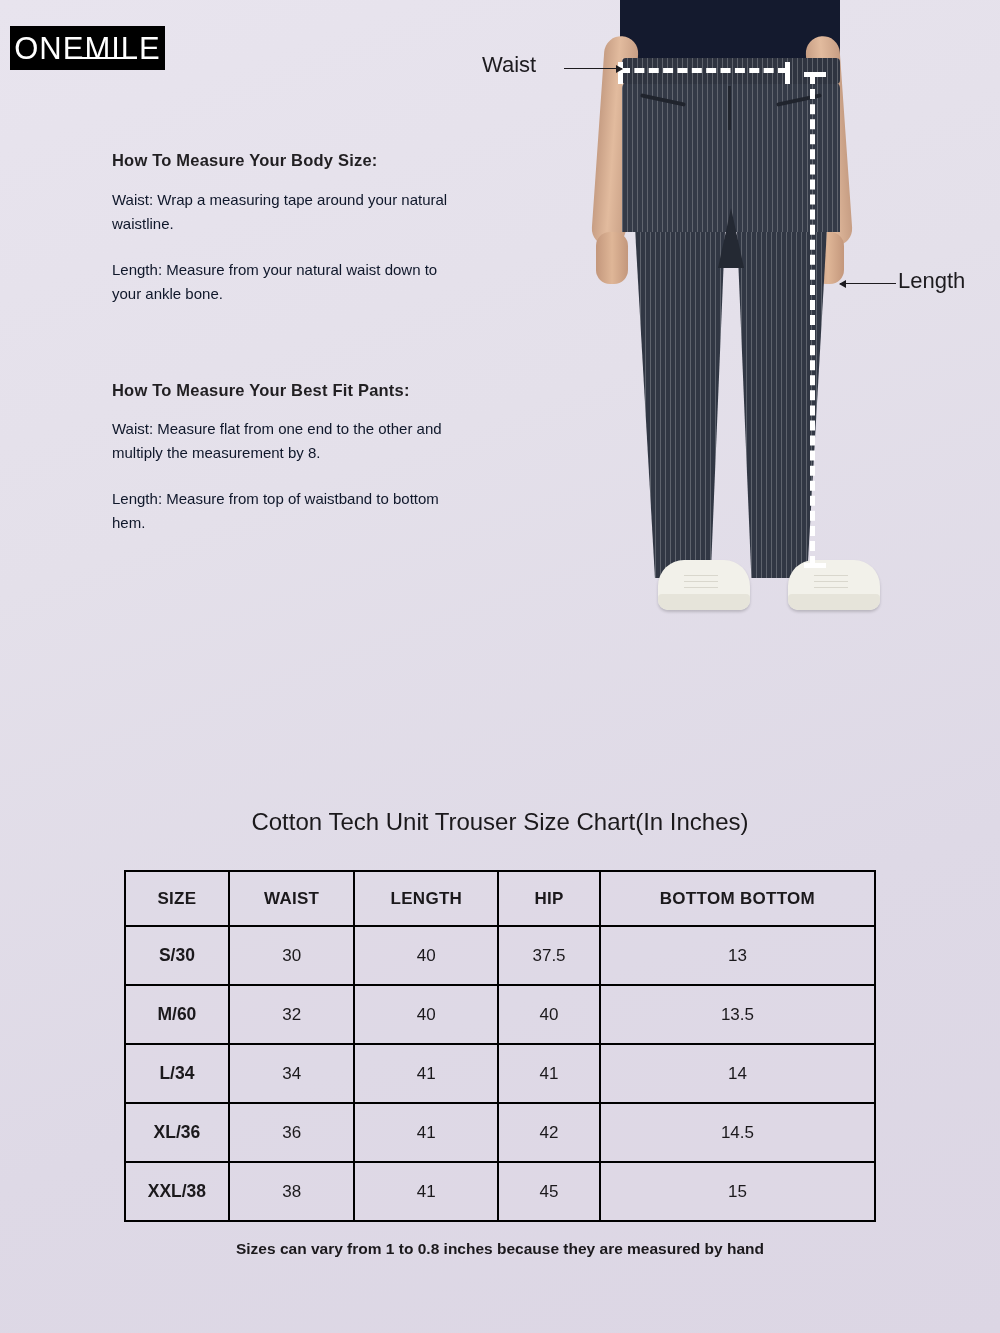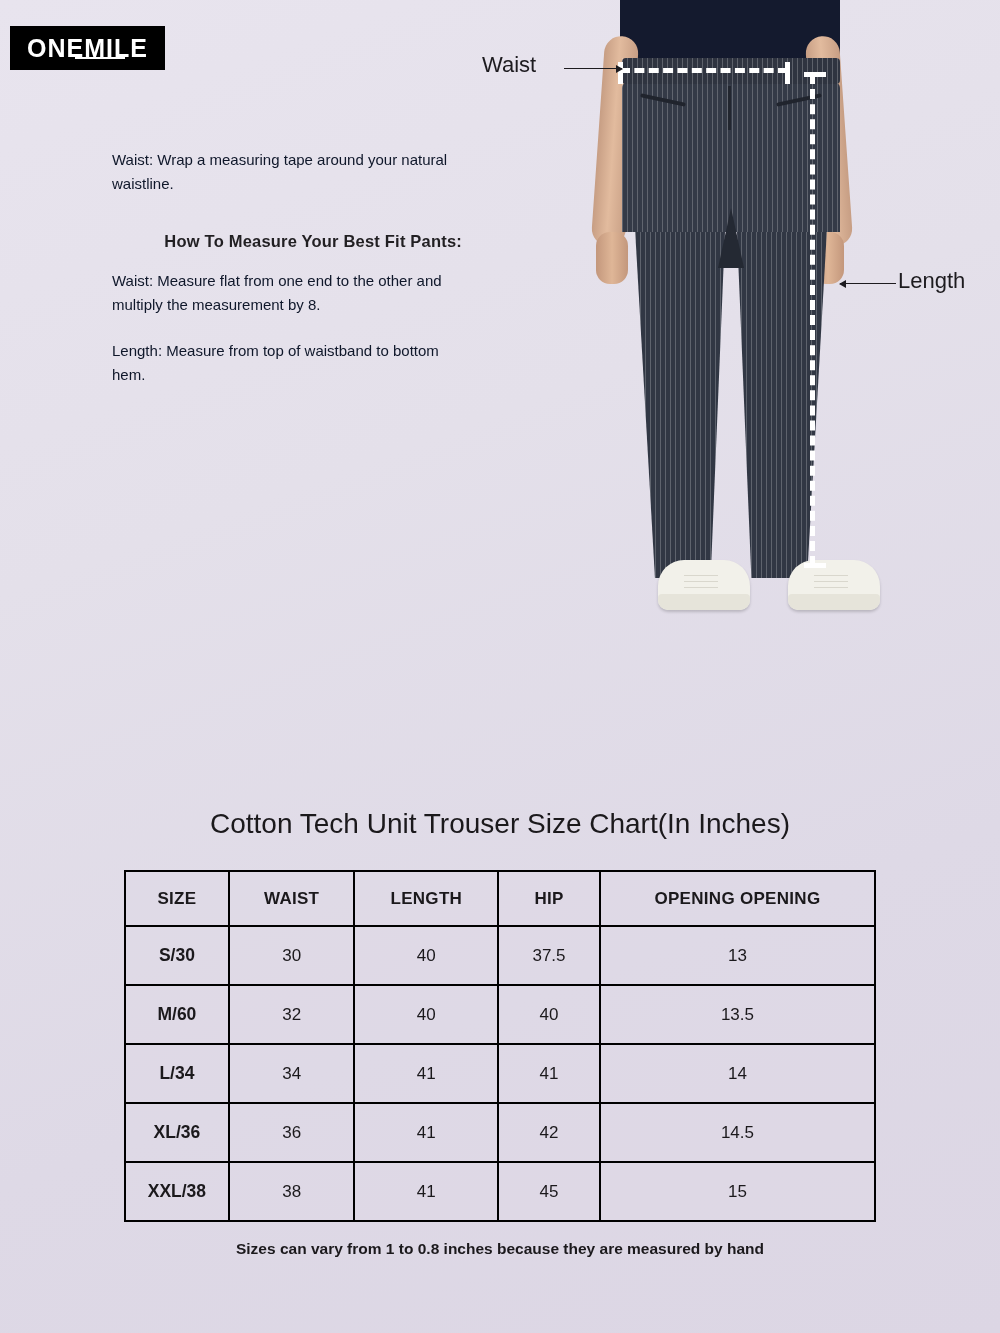--- a/index.html
+++ b/index.html
@@ -21,22 +21,22 @@
     width: 155px;
     height: 44px;
     background: #000;
     border: 3px solid #000;
     display: flex;
     align-items: center;
     justify-content: center;
   }
   .logo-text {
     color: #fff;
-    font-weight: bold;
-    font-size: 25px;
+    font-weight: normal;
+    font-size: 31px;
     letter-spacing: 1px;
     font-family: "Liberation Sans", sans-serif;
     position: relative;
     line-height: 1;
   }
   .logo-underline {
     position: absolute;
     left: 62px;
     bottom: 8px;
     width: 50px;
@@ -59,21 +59,21 @@
     line-height: 1.55;
     letter-spacing: 0.2px;
   }
   .copy p {
     margin: 0 0 22px 0;
     font-size: 15px;
     line-height: 1.6;
     color: #0f172a;
     font-weight: 400;
   }
-  .copy .block2 { margin-top: 33px; text-align: right; }
+  .copy .block2 { margin-top: 72px; }
 
   
   .photo {
     position: absolute;
     left: 560px;
     top: 0;
     width: 440px;
     height: 660px;
     overflow: hidden;
   }
@@ -268,21 +268,21 @@
     border-top: 4px solid transparent;
     border-bottom: 4px solid transparent;
   }
 
   
   .chart-title {
     position: absolute;
     left: 0; right: 0;
     top: 808px;
     text-align: center;
-    font-size: 28px;
+    font-size: 24px;
     color: #1b191c;
     font-family: "Liberation Sans", sans-serif;
     font-weight: 400;
   }
   table.size-chart {
     position: absolute;
     left: 124px;
     top: 870px;
     width: 752px;
     border-collapse: collapse;
@@ -328,21 +328,23 @@
 </style>
 </head>
 <body>
 
 <div class="logo">
   <span class="logo-text">ONEMILE</span>
   <span class="logo-underline"></span>
 </div>
 
 <div class="copy">
+  <h3>How To Measure Your Body Size:</h3>
   <p>Waist: Wrap a measuring tape around your natural waistline.</p>
+  <p>Length: Measure from your natural waist down to your ankle bone.</p>
 
   <h3 class="block2">How To Measure Your Best Fit Pants:</h3>
   <p>Waist: Measure flat from one end to the other and multiply the measurement by 8.</p>
   <p>Length: Measure from top of waistband to bottom hem.</p>
 </div>
 
 <div class="photo">
   <div class="torso"></div>
   <div class="arm left"></div>
   <div class="arm right"></div>
@@ -396,21 +398,21 @@
       <col class="col-length">
       <col class="col-hip">
       <col class="col-bottom">
   </colgroup>
   <thead>
     <tr>
       <th>SIZE</th>
       <th>WAIST</th>
       <th>LENGTH</th>
       <th>HIP</th>
-      <th>OPENING OPENING</th>
+      <th>BOTTOM BOTTOM</th>
     </tr>
   </thead>
   <tbody>
     <tr>
       <td class="size-cell">S/30</td>
       <td>30</td>
       <td>40</td>
       <td>37.5</td>
       <td>13</td>
     </tr>

